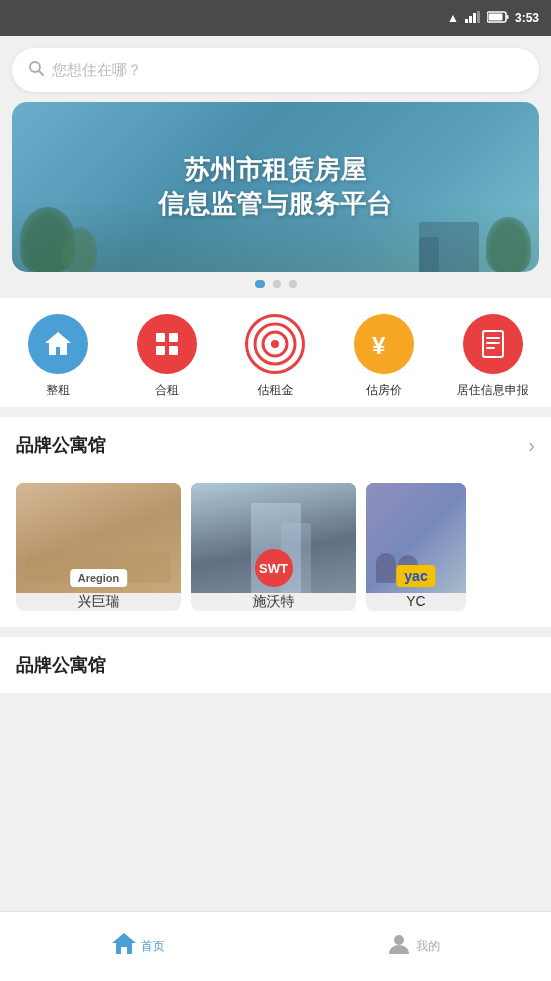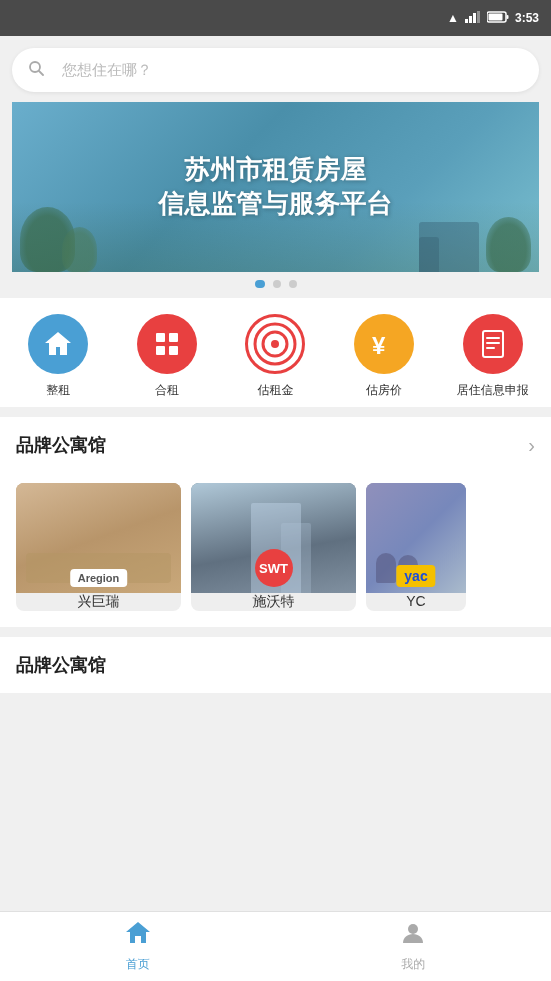--- a/index.html
+++ b/index.html
@@ -46,36 +46,36 @@
 
     
     .search-bar {
       background: white;
       margin: 12px 12px 0 12px;
       border-radius: 24px;
       height: 44px;
       display: flex;
       align-items: center;
       padding: 0 16px;
-      gap: 18px;
+      gap: 8px;
       box-shadow: 0 1px 4px rgba(0,0,0,0.08);
     }
     .search-icon-wrap {
       color: #aaa;
       font-size: 16px;
     }
     .search-placeholder {
       color: #bbb;
       font-size: 15px;
     }
 
     
     .banner-wrap {
       margin: 10px 12px 0 12px;
-      border-radius: 0;
+      border-radius: 15px;
       overflow: hidden;
       height: 170px;
       position: relative;
     }
     .banner-bg {
       width: 100%;
       height: 100%;
       background: linear-gradient(135deg, #6aaecc 0%, #4a8faa 40%, #5a9fba 70%, #7abfcf 100%);
       position: relative;
       display: flex;
@@ -250,21 +250,21 @@
       bottom: 0; left: 0; right: 0;
       height: 70px;
       background: white;
       border-top: 1px solid #e0e0e0;
       display: flex;
       align-items: center;
     }
     .nav-item {
       flex: 1;
       display: flex;
-      flex-direction: column;
+      flex-direction: row;
       align-items: center;
       justify-content: center;
       gap: 4px;
       height: 100%;
     }
     .nav-icon {
       font-size: 24px;
     }
     .nav-label {
       font-size: 12px;

